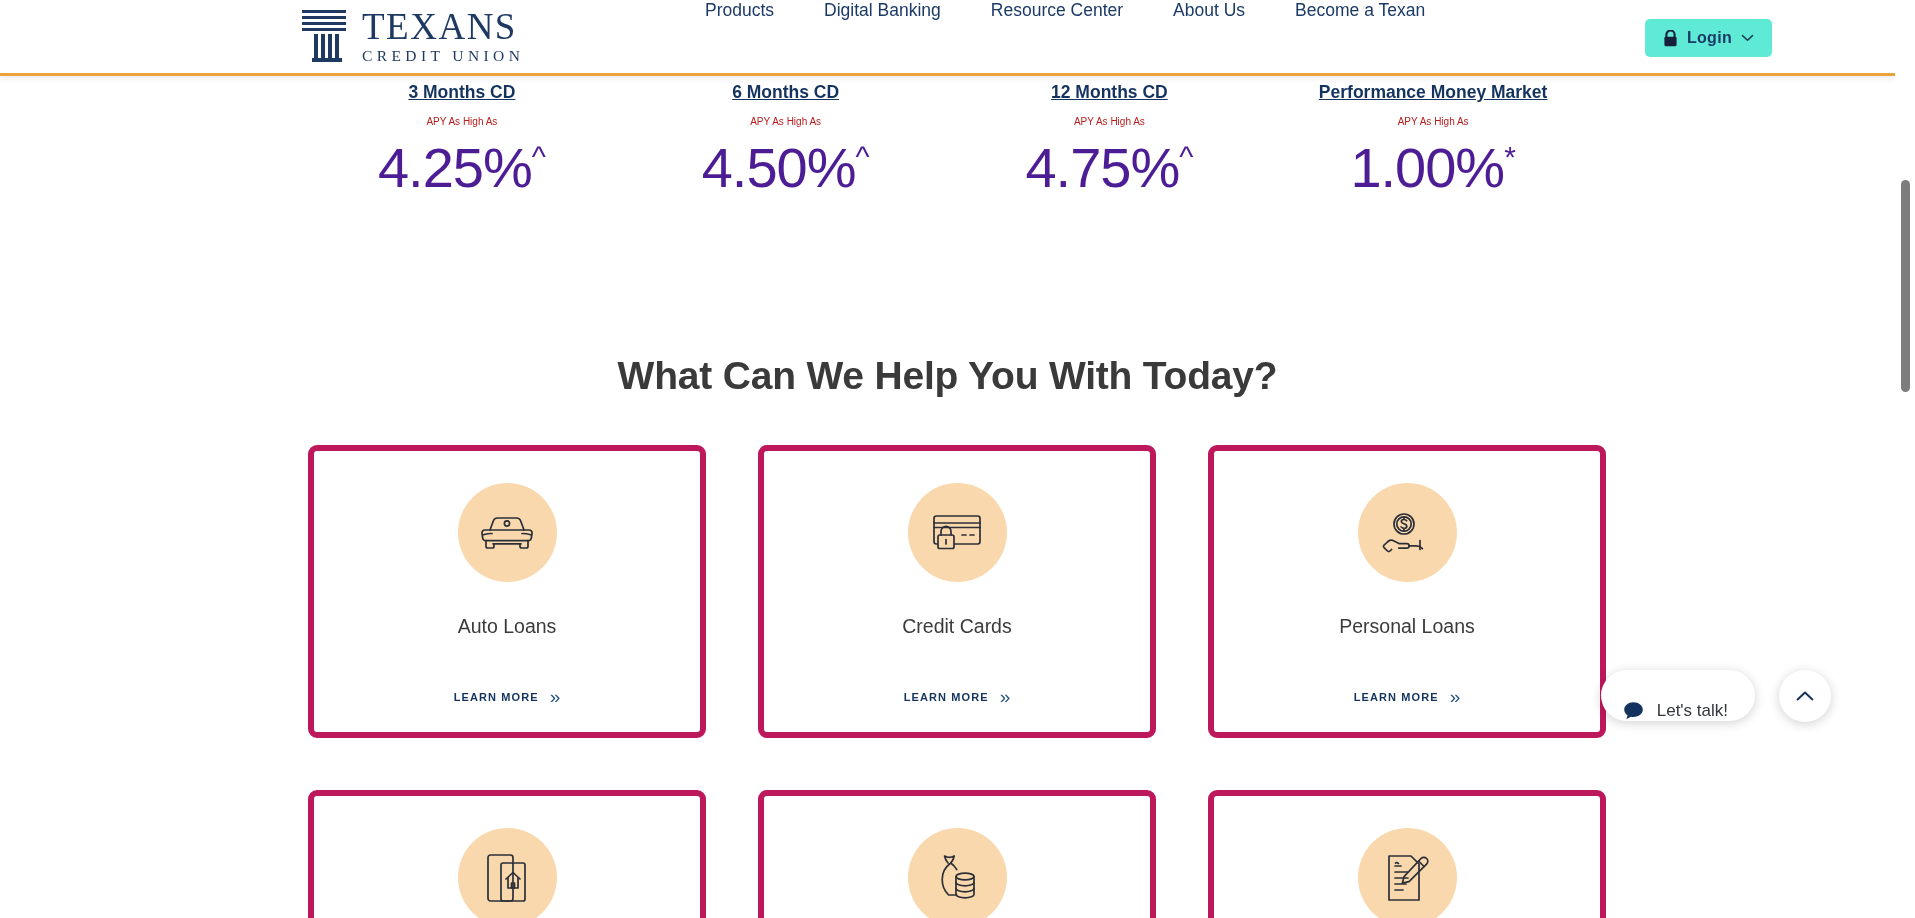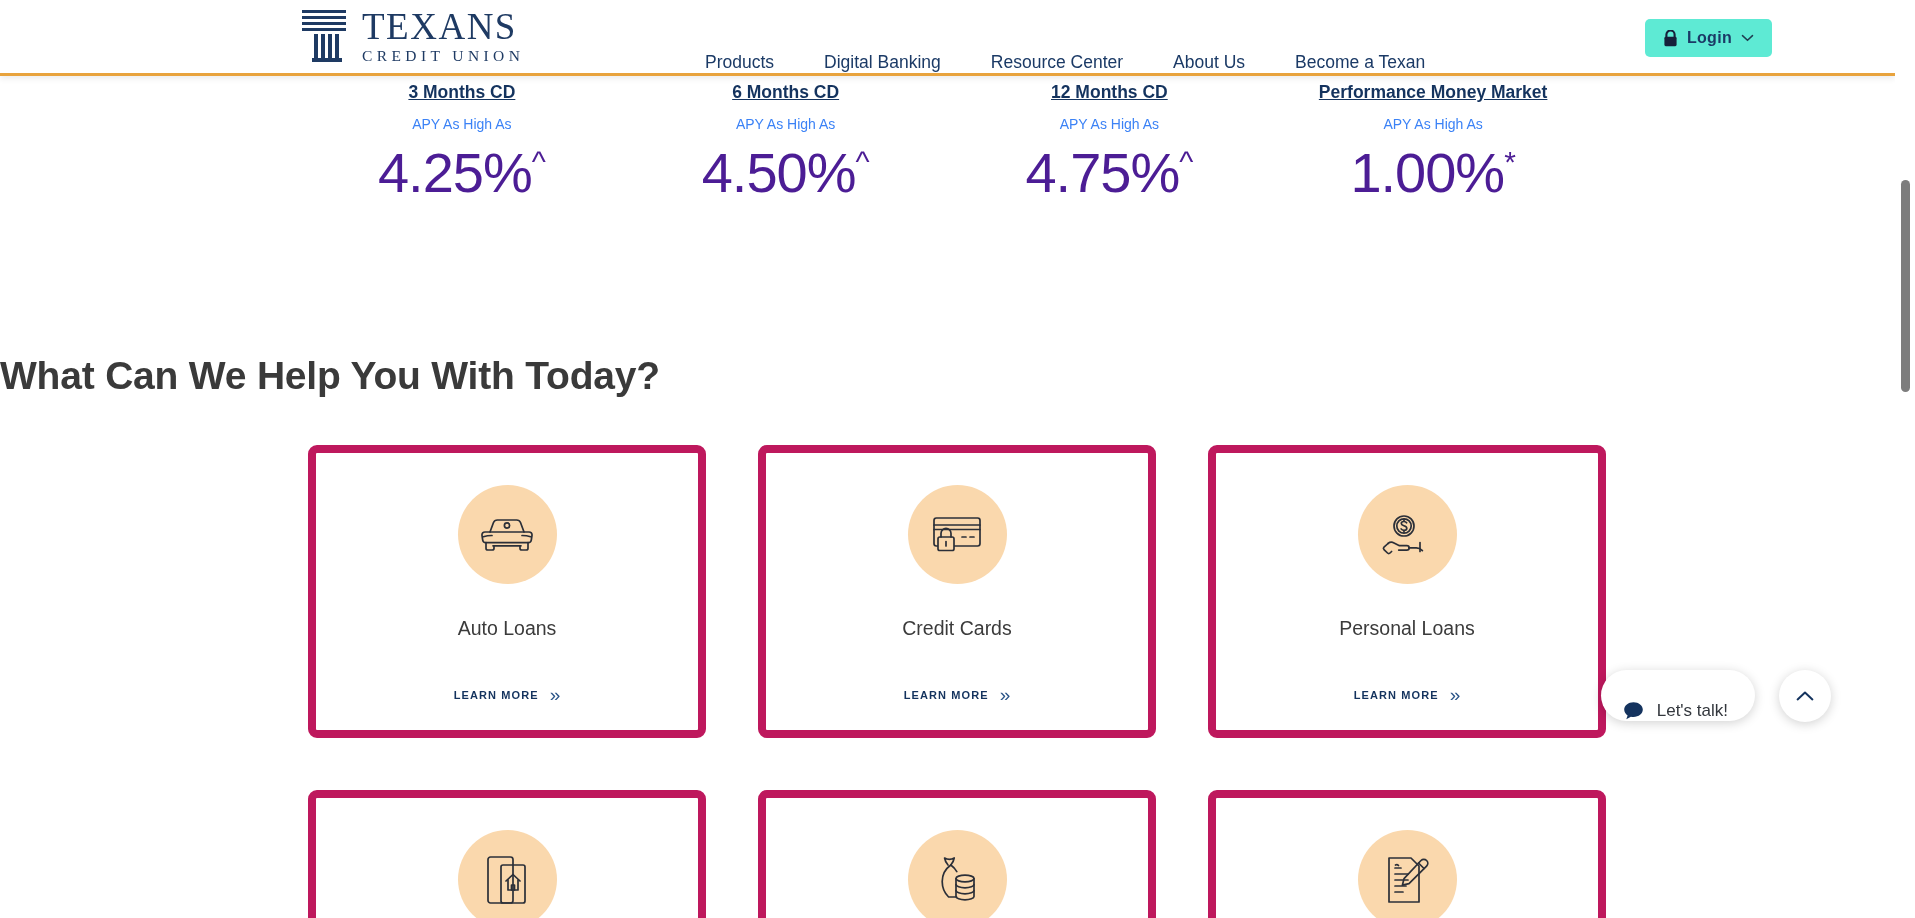--- a/index.html
+++ b/index.html
@@ -52,21 +52,21 @@
     letter-spacing: 4.4px;
     color: #1e3a63;
     margin-top: 3px;
   }
 
   .nav {
     position: absolute;
     left: 680px; top: 0;
     height: 73px;
     display: flex;
-    align-items: flex-end;
+    align-items: flex-start;
     gap: 0px;
   }
   .nav-item {
     font-size: 17.5px;
     color: #1b3a66;
     padding: 0 25px;
     cursor: pointer;
     white-space: nowrap;
     text-decoration: none;
   }
@@ -109,64 +109,64 @@
   }
   .rate-title {
     font-size: 17.5px;
     font-weight: bold;
     color: #14335e;
     text-decoration: underline;
     cursor: pointer;
     display: inline-block;
   }
   .rate-sub {
-    font-size: 14px;
-    color: #3b82f6;
+    font-size: 10px;
+    color: #b91c1c;
     margin-top: 13px;
   }
   .rate-value {
     font-size: 56px;
     color: #4c1d95;
     margin-top: 8px;
     letter-spacing: -1px;
     font-weight: 400;
   }
   .rate-value sup {
     font-size: 30px;
     vertical-align: super;
     letter-spacing: 0;
   }
 
   
   .section-title {
     position: absolute;
     top: 322px; left: 0;
     width: 1895px;
-    text-align: left;
+    text-align: center;
     font-size: 39px;
     font-weight: bold;
     color: #3a3a3a;
     letter-spacing: -.2px;
   }
 
   
   .grid {
     position: absolute;
     top: 445px; left: 308px;
     width: 1295px;
     display: grid;
     grid-template-columns: repeat(3, 398px);
     column-gap: 52px;
     row-gap: 52px;
   }
   .card {
     width: 398px;
     height: 293px;
     background: #ffffff;
-    border: 8px solid #be185d;
+    border: 6px solid #be185d;
     border-radius: 9px;
     display: flex;
     flex-direction: column;
     align-items: center;
     cursor: pointer;
     position: relative;
   }
   .card-icon-wrap {
     width: 99px; height: 99px;
     border-radius: 50%;

